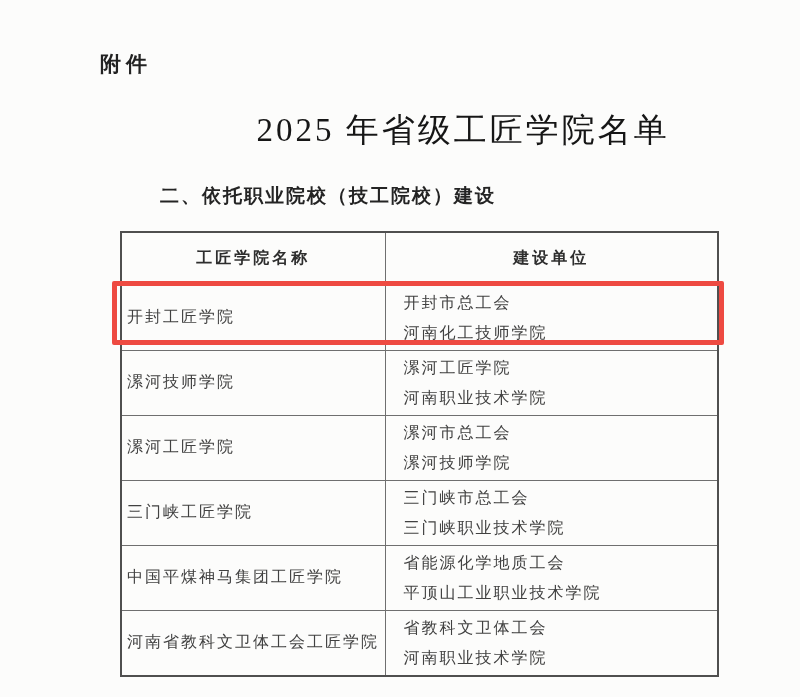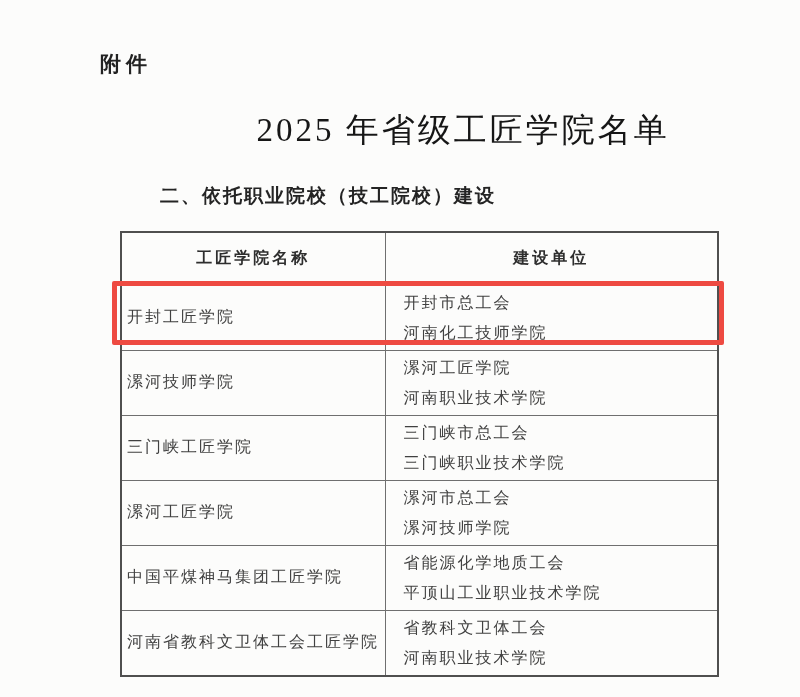--- a/index.html
+++ b/index.html
@@ -114,31 +114,31 @@
           </td>
         </tr>
         <tr>
           <td class="c1">漯河技师学院</td>
           <td class="c2">
             <div>漯河工匠学院</div>
             <div>河南职业技术学院</div>
           </td>
         </tr>
         <tr>
+          <td class="c1">漯河工匠学院</td>
+          <td class="c2">
+            <div>漯河市总工会</div>
+            <div>漯河技师学院</div>
+          </td>
+        </tr>
+        <tr>
           <td class="c1">三门峡工匠学院</td>
           <td class="c2">
             <div>三门峡市总工会</div>
             <div>三门峡职业技术学院</div>
-          </td>
-        </tr>
-        <tr>
-          <td class="c1">漯河工匠学院</td>
-          <td class="c2">
-            <div>漯河市总工会</div>
-            <div>漯河技师学院</div>
           </td>
         </tr>
         <tr>
           <td class="c1">中国平煤神马集团工匠学院</td>
           <td class="c2">
             <div>省能源化学地质工会</div>
             <div>平顶山工业职业技术学院</div>
           </td>
         </tr>
         <tr>

